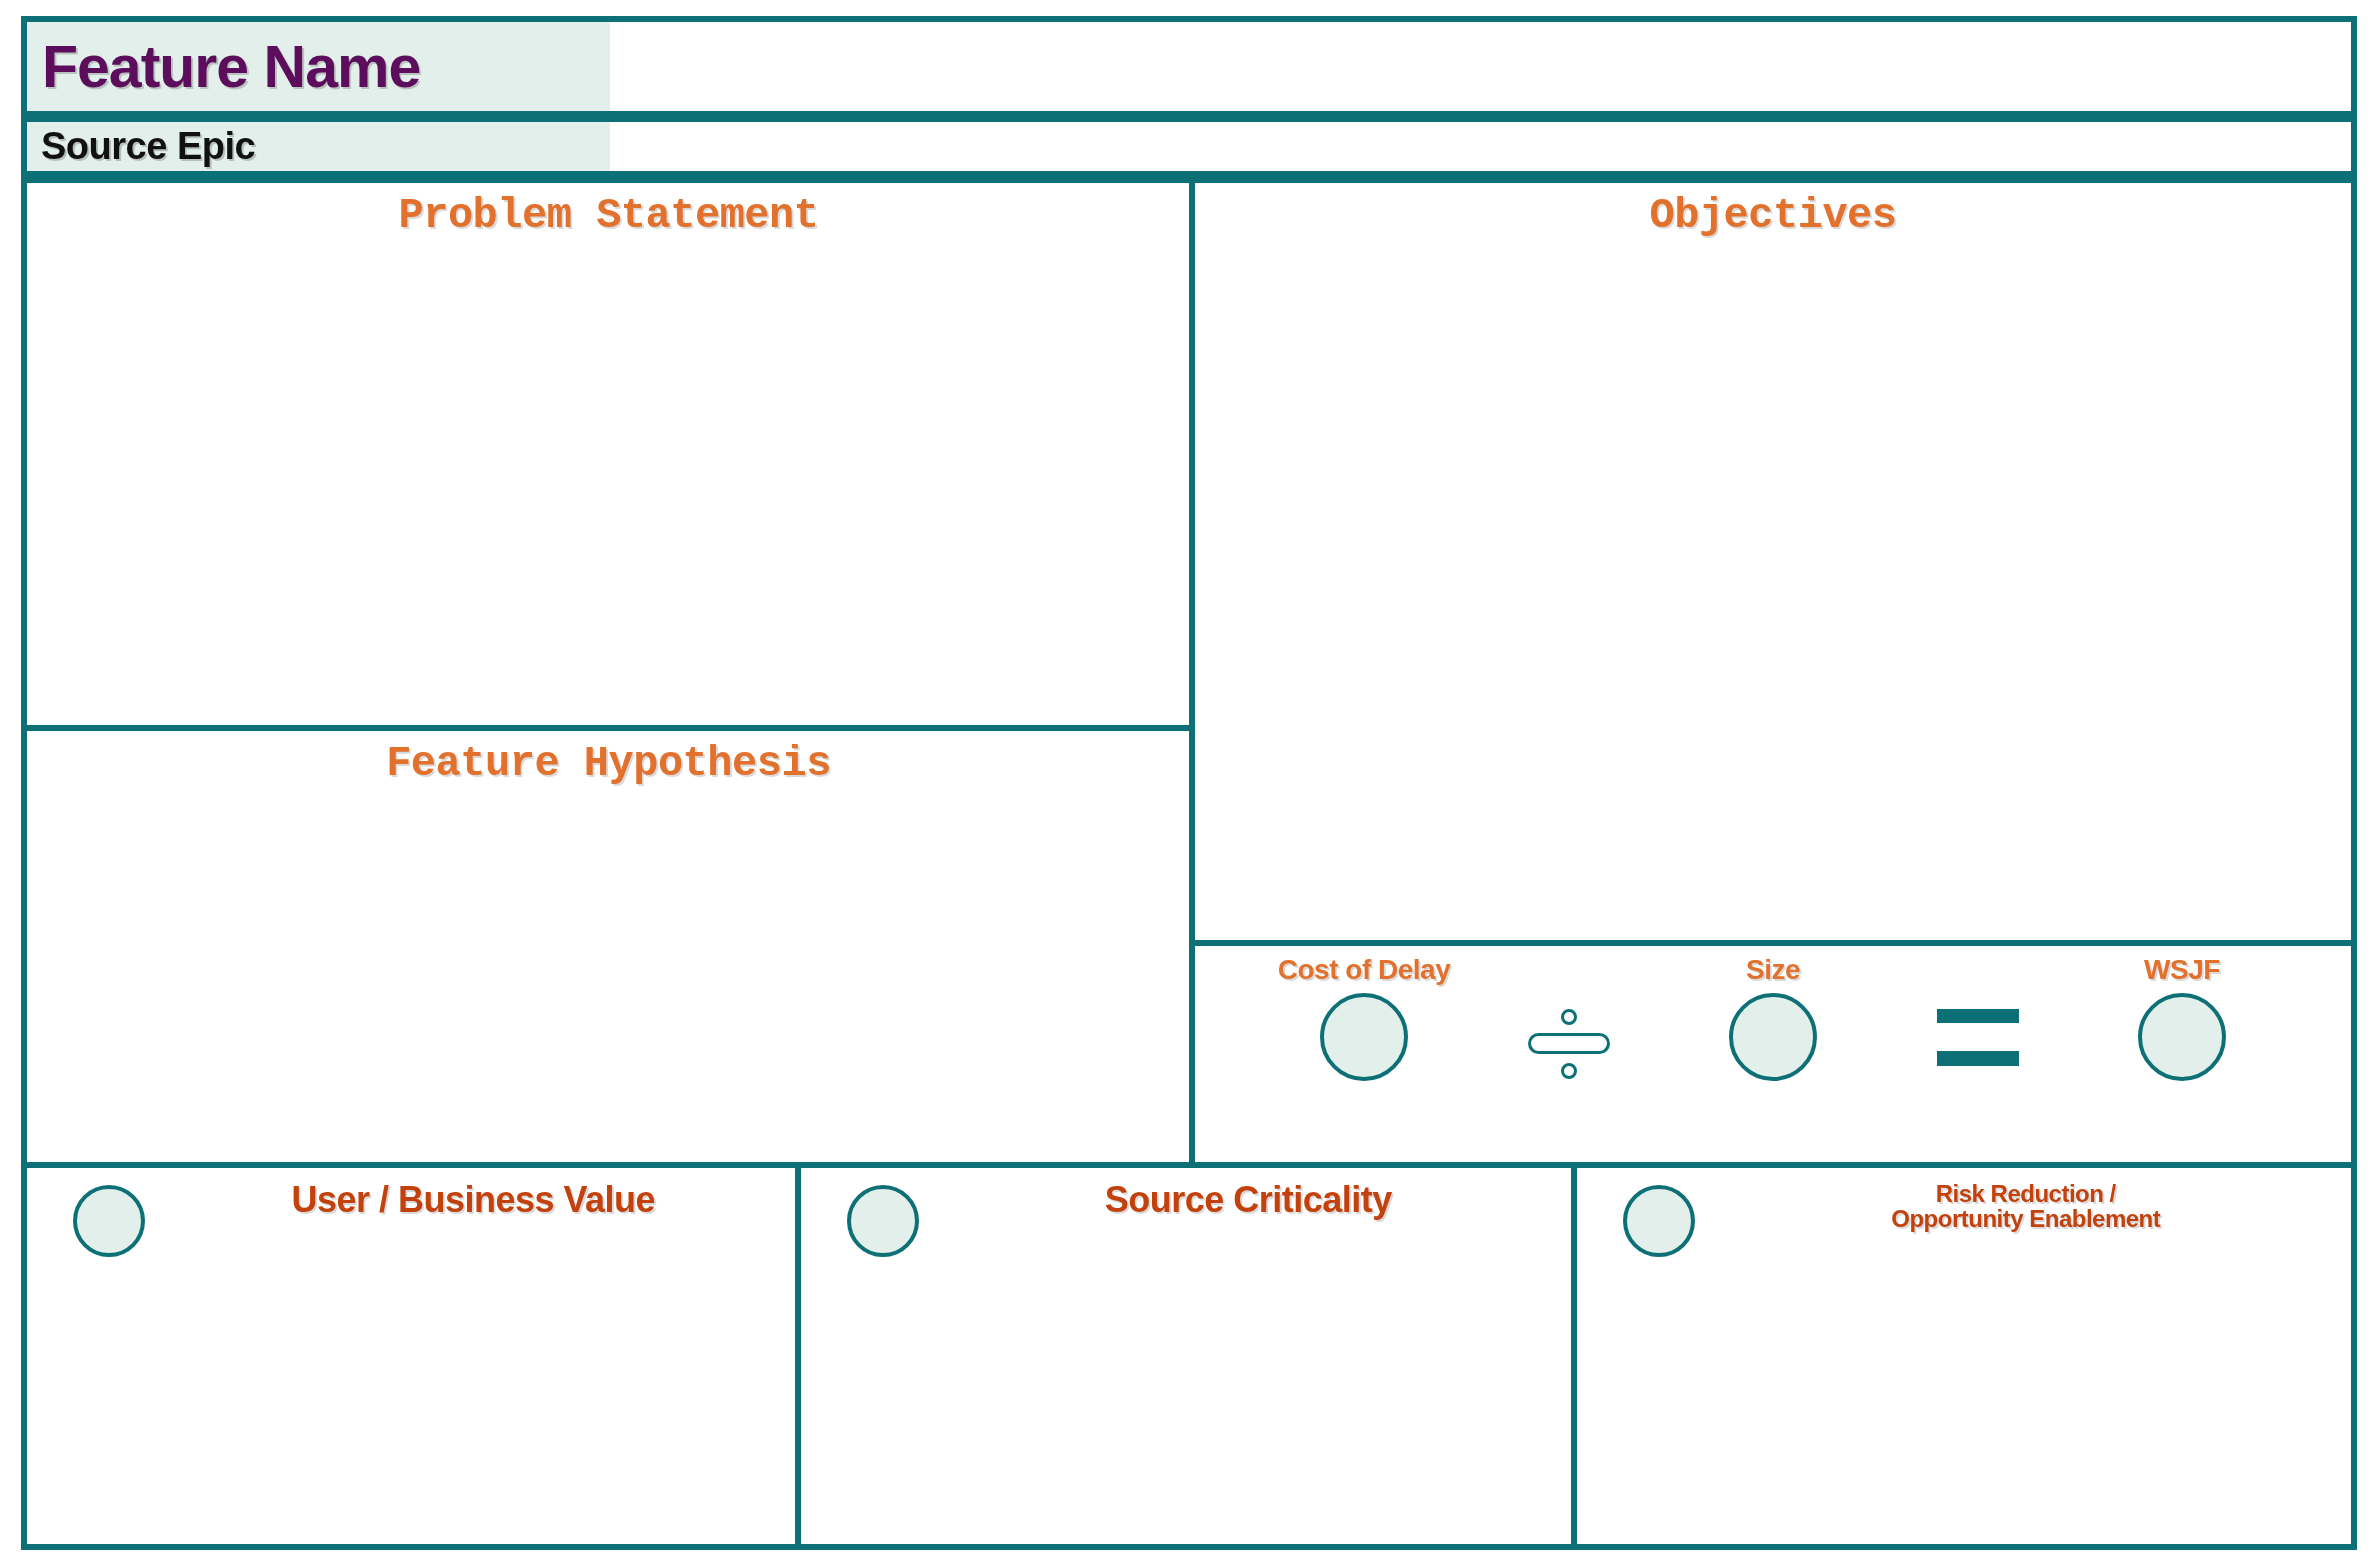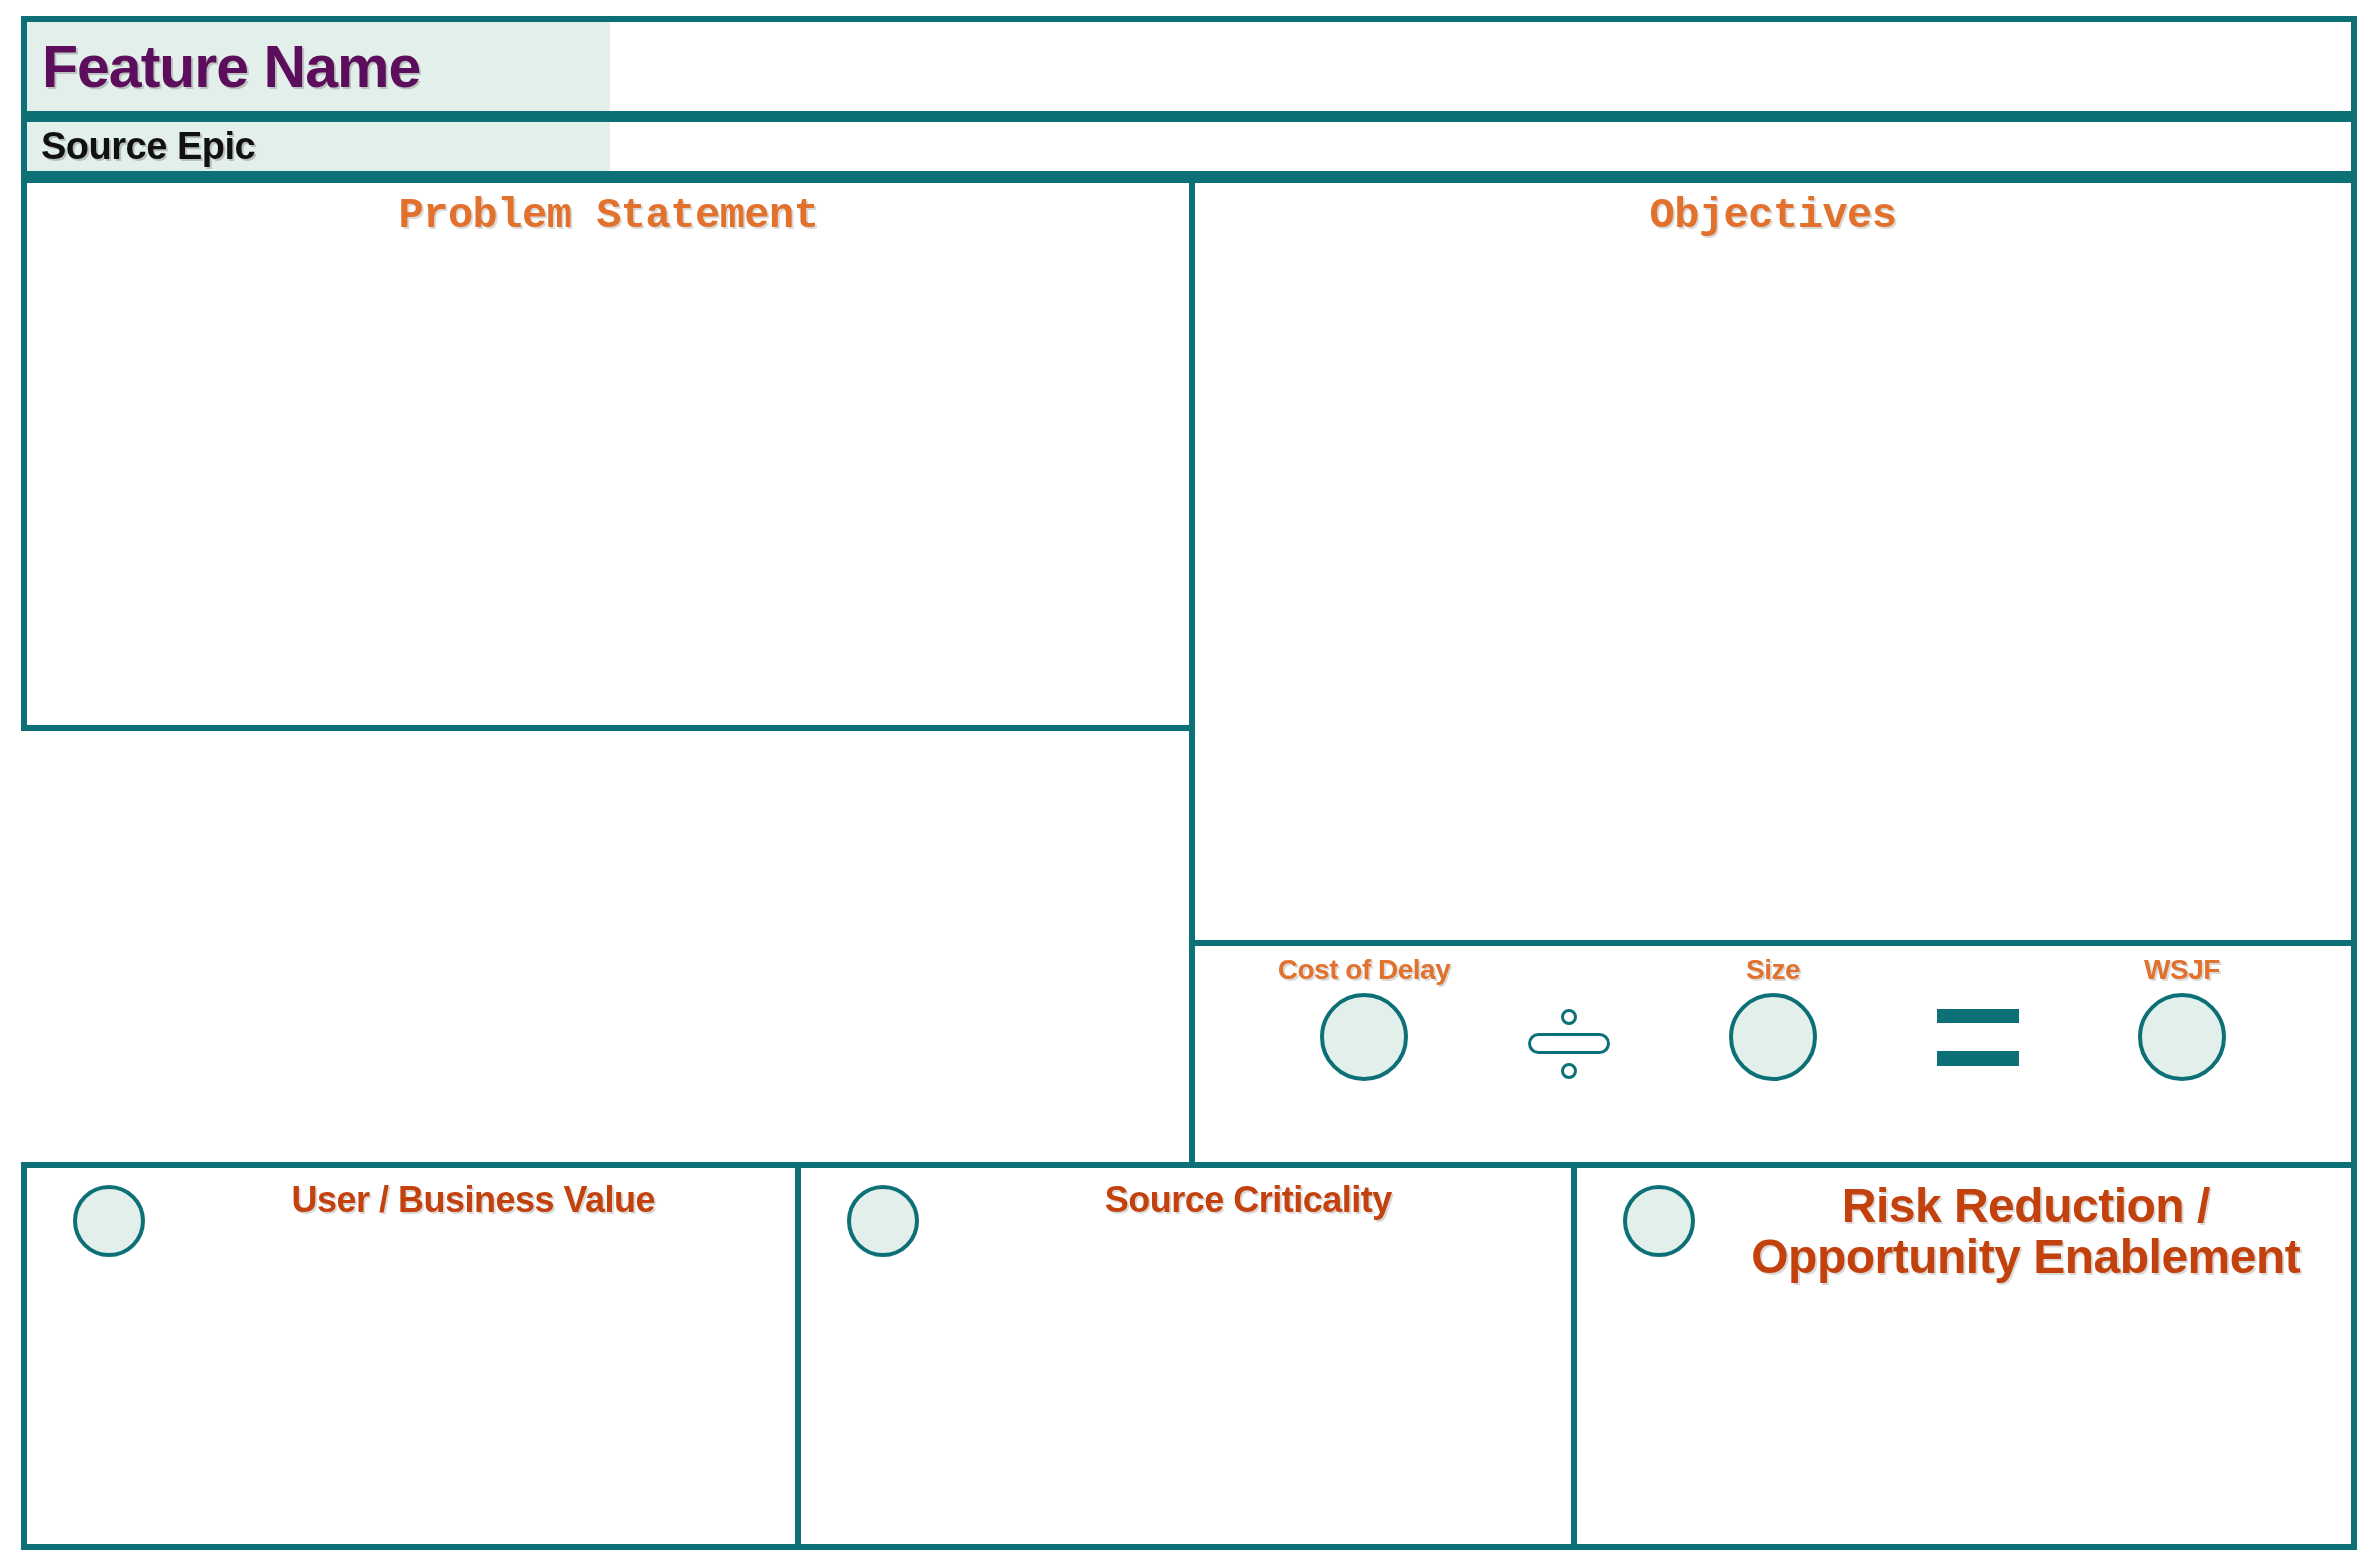--- a/index.html
+++ b/index.html
@@ -100,21 +100,21 @@
     left: 133px;
     right: 9.5px;
     text-align: center;
     font-size: 36px;
     font-weight: 700;
     color: #c2410c;
     letter-spacing: -0.5px;
     line-height: 1.05;
     text-shadow: 1.9px 1.9px 0 rgba(0,0,0,0.15);
   }
-  #risk-reduction .bottom-title { font-size: 48px; }
+  #risk-reduction .bottom-title { font-size: 24px; }
 
   
   .wsjf-row {
     position: absolute;
     left: 0; right: 0; top: 0; bottom: 0;
     display: flex;
     align-items: flex-start;
     justify-content: center;
     padding-top: 7.6px;
   }
@@ -178,20 +178,23 @@
   <div class="box" id="header-epic-row">
     <div class="label-pad">
       <span class="source-epic-text">Source Epic</span>
     </div>
   </div>
 
   <div class="box" id="problem-statement">
     <div class="sec-title">Problem Statement</div>
   </div>
 
+  <div class="box" id="feature-hypothesis">
+    <div class="sec-title">Feature Hypothesis</div>
+  </div>
 
   <div class="box" id="objectives">
     <div class="sec-title">Objectives</div>
   </div>
 
   <div class="box" id="wsjf-panel">
     <div class="wsjf-row">
 
       <div class="wsjf-term">
         <span class="sec-label">Cost of Delay</span>

